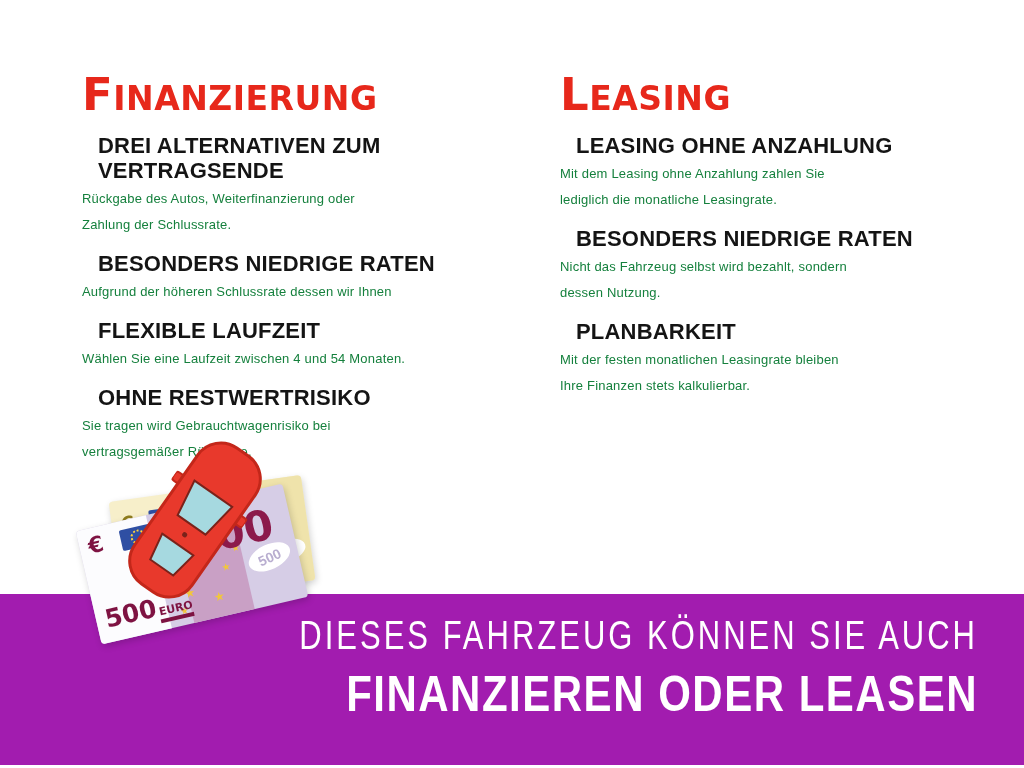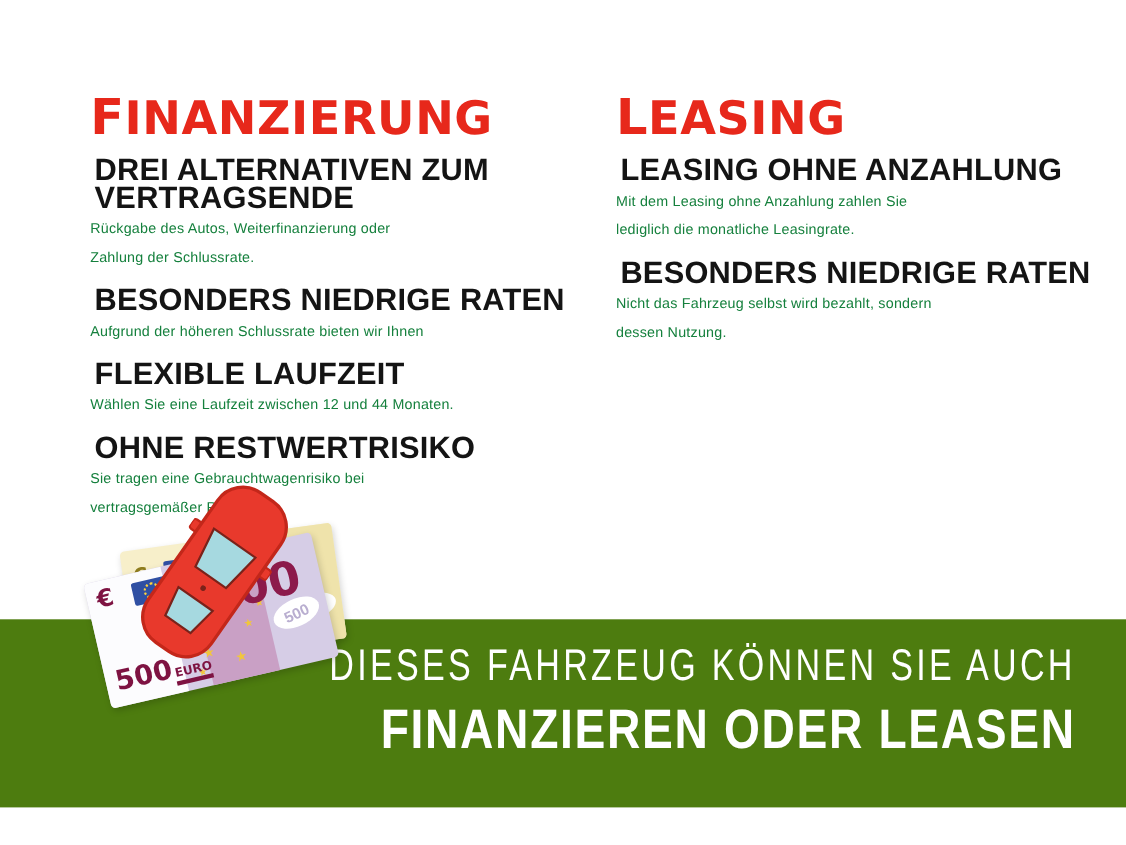--- a/index.html
+++ b/index.html
@@ -4,31 +4,31 @@
 <style>
   html,body{margin:0;padding:0;}
   body{width:1024px;height:768px;overflow:hidden;background:#fff;
        font-family:"Liberation Sans",sans-serif;}
   .stage{position:relative;width:1024px;height:768px;background:#ffffff;overflow:hidden;}
 
   
   .col{position:absolute;top:74px;}
   .col-left{left:82px;width:462px;}
   .col-right{left:560px;width:440px;}
-  .col-title{margin:12px 0 13px 0;font-family:"DejaVu Sans",sans-serif;font-weight:800;
-             color:#e7281b;font-size:42px;line-height:42px;text-transform:uppercase;
+  .col-title{margin:0 0 13px 0;font-family:"DejaVu Sans",sans-serif;font-weight:800;
+             color:#e7281b;font-size:33px;line-height:42px;text-transform:uppercase;
              letter-spacing:.5px;}
   .col-title::first-letter{font-size:45px;}
   .sec{margin-bottom:13px;}
-  .sec-title{margin:0 0 3px 4px;font-size:28px;line-height:25px;font-weight:700;
+  .sec-title{margin:0 0 3px 16px;font-size:22px;line-height:25px;font-weight:700;
              color:#141414;letter-spacing:.2px;}
   .sec-line{font-size:13px;line-height:26px;color:#15803d;letter-spacing:.2px;}
 
   
-  .banner{position:absolute;left:0;top:563px;width:1024px;height:171px;background:#4d7c0f;}
+  .banner{position:absolute;left:0;top:594px;width:1024px;height:171px;background:#a21caf;}
   .banner-text{position:absolute;right:46px;top:24px;text-align:right;color:#ffffff;}
   .banner-line1{font-size:31px;font-weight:400;letter-spacing:3px;white-space:nowrap;
                 transform:scaleY(1.3);transform-origin:100% 50%;}
   .banner-line2{margin-top:16px;font-size:42px;font-weight:700;letter-spacing:1.5px;
                 white-space:nowrap;transform:scaleY(1.2);transform-origin:100% 50%;}
 
   
   .illo{position:absolute;left:60px;top:440px;width:300px;height:260px;}
   .note{position:absolute;border-radius:4px;box-shadow:1px 3px 7px rgba(0,0,0,.18);}
   .note-200{left:55px;top:48px;width:194px;height:106px;background:#f7efca;
@@ -77,50 +77,55 @@
     <h1 class="col-title">Finanzierung</h1>
 
     <div class="sec">
       <h2 class="sec-title">DREI ALTERNATIVEN ZUM VERTRAGSENDE</h2>
       <div class="sec-line">Rückgabe des Autos, Weiterfinanzierung oder</div>
       <div class="sec-line">Zahlung der Schlussrate.</div>
     </div>
 
     <div class="sec">
       <h2 class="sec-title">BESONDERS NIEDRIGE RATEN</h2>
-      <div class="sec-line">Aufgrund der höheren Schlussrate bieten wir Ihnen</div>
+      <div class="sec-line">Aufgrund der höheren Schlussrate dessen wir Ihnen</div>
     </div>
 
     <div class="sec">
       <h2 class="sec-title">FLEXIBLE LAUFZEIT</h2>
-      <div class="sec-line">Wählen Sie eine Laufzeit zwischen 12 und 44 Monaten.</div>
+      <div class="sec-line">Wählen Sie eine Laufzeit zwischen 4 und 54 Monaten.</div>
     </div>
 
     <div class="sec">
       <h2 class="sec-title">OHNE RESTWERTRISIKO</h2>
-      <div class="sec-line">Sie tragen eine Gebrauchtwagenrisiko bei</div>
+      <div class="sec-line">Sie tragen wird Gebrauchtwagenrisiko bei</div>
       <div class="sec-line">vertragsgemäßer Rückgabe.</div>
     </div>
   </div>
 
   <div class="col col-right">
     <h1 class="col-title">Leasing</h1>
 
     <div class="sec">
       <h2 class="sec-title">LEASING OHNE ANZAHLUNG</h2>
       <div class="sec-line">Mit dem Leasing ohne Anzahlung zahlen Sie</div>
       <div class="sec-line">lediglich die monatliche Leasingrate.</div>
     </div>
 
     <div class="sec">
       <h2 class="sec-title">BESONDERS NIEDRIGE RATEN</h2>
       <div class="sec-line">Nicht das Fahrzeug selbst wird bezahlt, sondern</div>
       <div class="sec-line">dessen Nutzung.</div>
     </div>
 
+    <div class="sec">
+      <h2 class="sec-title">PLANBARKEIT</h2>
+      <div class="sec-line">Mit der festen monatlichen Leasingrate bleiben</div>
+      <div class="sec-line">Ihre Finanzen stets kalkulierbar.</div>
+    </div>
 
   </div>
 
   <div class="banner">
     <div class="banner-text">
       <div class="banner-line1">DIESES FAHRZEUG KÖNNEN SIE AUCH</div>
       <div class="banner-line2">FINANZIEREN ODER LEASEN</div>
     </div>
   </div>
 

